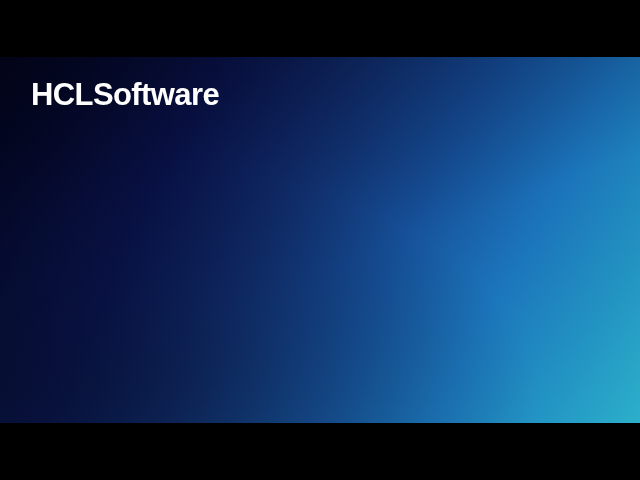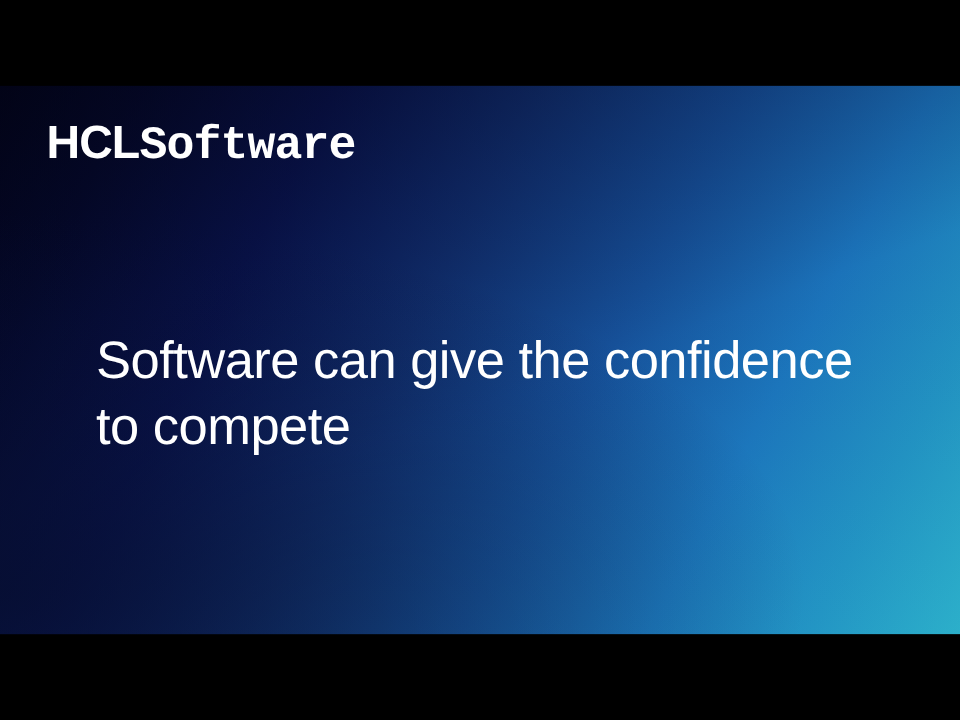--- a/index.html
+++ b/index.html
@@ -89,21 +89,21 @@
     z-index: 3;
     white-space: nowrap;
     color: #ffffff;
     font-family: "Liberation Sans", sans-serif;
     font-weight: 700;
     font-size: 31px;
     line-height: 34px;
     letter-spacing: -0.6px;
   }
   #brand-logo .mark-hcl { font-weight: 700; margin-top: 15px; }
-  #brand-logo .mark-software { font-weight: 700; font-family: Liberation Mono, monospace; }
+  #brand-logo .mark-software { font-weight: 700; }
 
   
   #headline {
     position: absolute;
     left: 64px;
     top: 196px;
     width: 540px;
     z-index: 3;
     color: #ffffff;
     font-family: "Liberation Sans", sans-serif;
@@ -120,21 +120,17 @@
 <div id="frame">
 
   <div id="slide-stage">
     <div id="gradient-backdrop"></div>
     <div id="gradient-overlay"></div>
     <div id="gradient-corner-dark"></div>
   </div>
 
   <div id="brand-logo"><span class="mark-hcl">HCL</span><span class="mark-software">Software</span></div>
 
-  <h1 id="headline">
-    <span class="headline-line">Software can give the confidence</span>
-    <span class="headline-line">to compete</span>
-  </h1>
 
   <div id="letterbox-top" class="letterbox"></div>
   <div id="letterbox-bottom" class="letterbox"></div>
 
 </div>
 
 </body></html>

